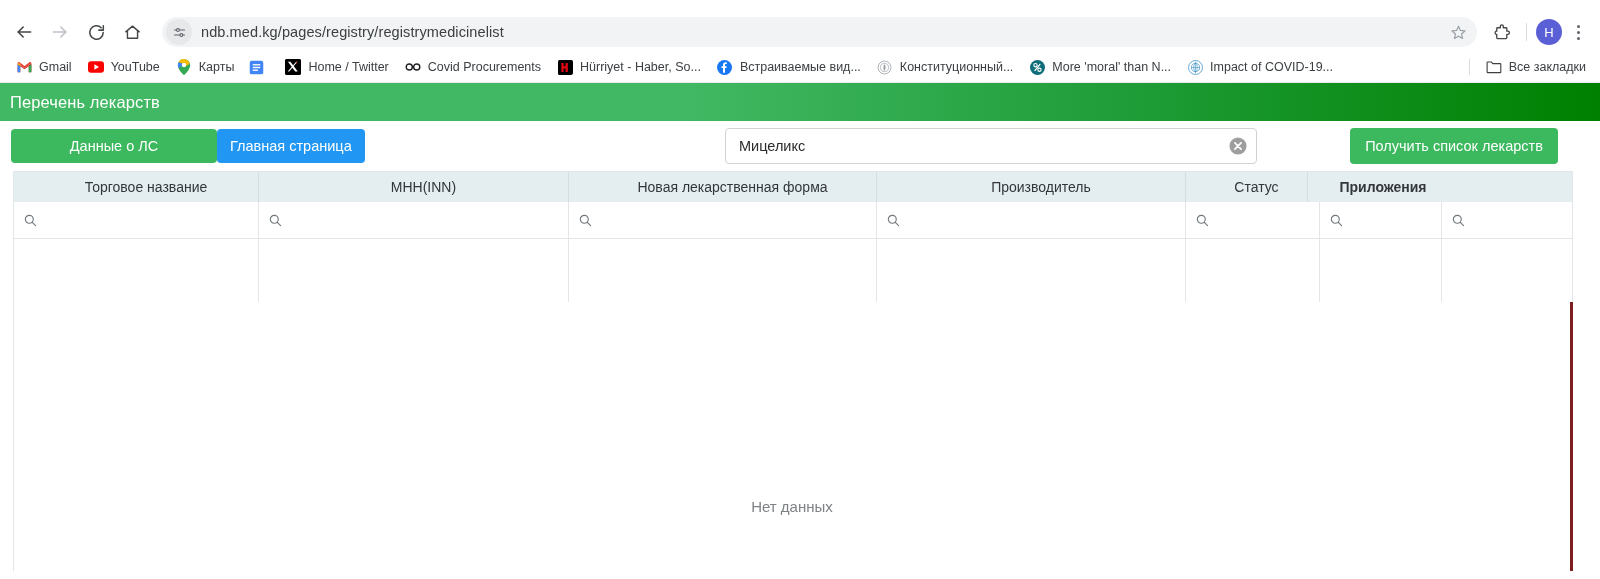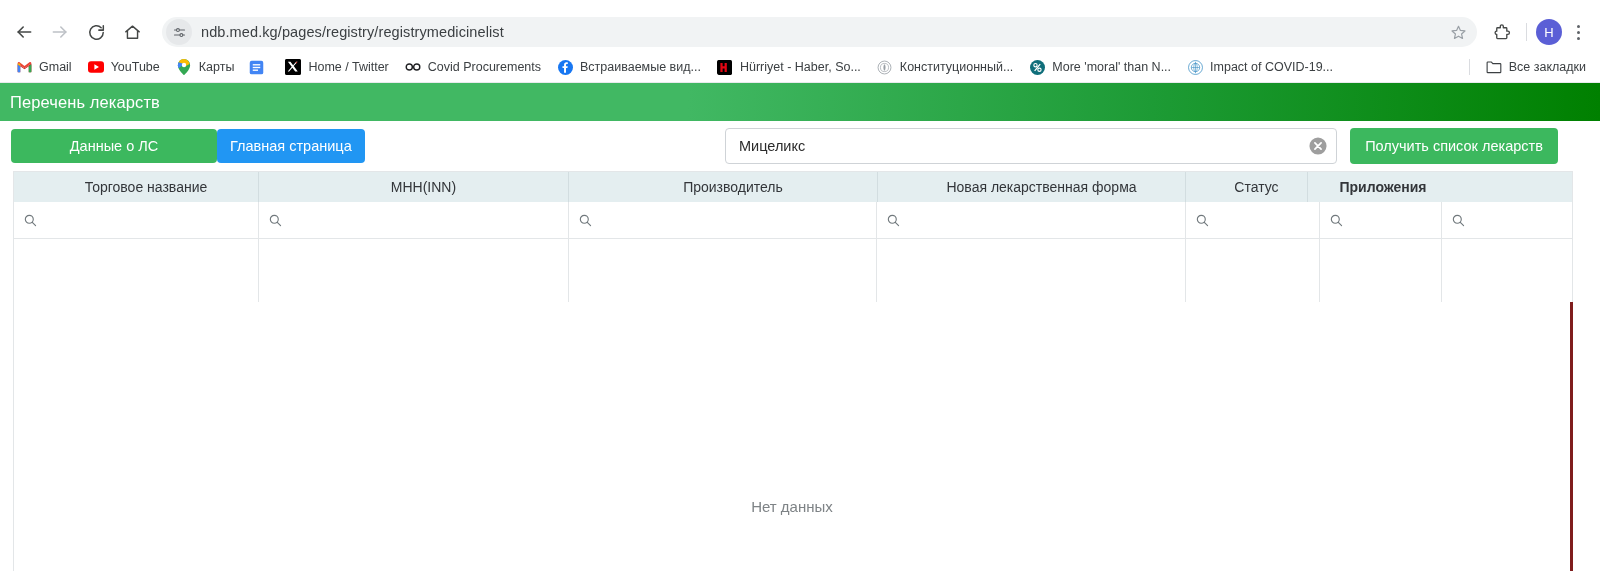--- a/index.html
+++ b/index.html
@@ -198,21 +198,21 @@
     margin-right: 13px;
   }
   .btn-data {
     background: #3cb85e;
     height: 34px;
     width: 206px;
   }
   .search-wrap {
     position: absolute;
     left: 725px;
-    width: 612px;
+    width: 532px;
     height: 36px;
     background: #fff;
     border: 1px solid #cfd3d7;
     border-radius: 4px;
     display: flex;
     align-items: center;
     padding: 0 8px 0 11px;
   }
   .search-input {
     flex: 1 1 auto;
@@ -454,35 +454,35 @@
             <circle cx="6.4" cy="7" r="4.6"></circle>
             <circle cx="17.6" cy="7" r="4.6"></circle>
           </svg>
       </span>
       <span class="bm-label">Covid Procurements</span>
     </div>
 
     <div class="bm">
       <span class="bm-ico">
         <svg width="15" height="15" viewBox="0 0 20 20">
+            <rect width="20" height="20" rx="2" fill="#000"></rect>
+            <path d="M4.5 4h3v4.4h2.6V4h3v12h-3v-4.6H7.5V16h-3z" fill="#e30613"></path>
+          </svg>
+      </span>
+      <span class="bm-label">Hürriyet - Haber, So...</span>
+    </div>
+
+    <div class="bm">
+      <span class="bm-ico">
+        <svg width="15" height="15" viewBox="0 0 20 20">
             <circle cx="10" cy="10" r="10" fill="#1877f2"></circle>
             <path d="M12.6 10.6l.36-2.4h-2.3V6.65c0-.66.32-1.3 1.35-1.3h1.05V3.3s-.95-.16-1.86-.16c-1.9 0-3.14 1.15-3.14 3.23V8.2H6v2.4h2.05V17h2.6v-6.4z" fill="#fff"></path>
           </svg>
       </span>
       <span class="bm-label">Встраиваемые вид...</span>
-    </div>
-
-    <div class="bm">
-      <span class="bm-ico">
-        <svg width="15" height="15" viewBox="0 0 20 20">
-            <rect width="20" height="20" rx="2" fill="#000"></rect>
-            <path d="M4.5 4h3v4.4h2.6V4h3v12h-3v-4.6H7.5V16h-3z" fill="#e30613"></path>
-          </svg>
-      </span>
-      <span class="bm-label">Hürriyet - Haber, So...</span>
     </div>
 
     <div class="bm">
       <span class="bm-ico">
         <svg width="15" height="15" viewBox="0 0 20 20">
             <circle cx="10" cy="10" r="8.6" fill="#fff" stroke="#9aa0a6" stroke-width="1.1"></circle>
             <circle cx="10" cy="10" r="5.4" fill="none" stroke="#9aa0a6" stroke-width="0.9"></circle>
             <path d="M10 5.6c1.9 1.6 1.9 7.2 0 8.8-1.9-1.6-1.9-7.2 0-8.8z" fill="#9aa0a6"></path>
           </svg>
       </span>
@@ -549,22 +549,22 @@
       </span>
     </div>
 
     <button class="btn btn-get">Получить список лекарств</button>
   </div>
 
   <div class="grid">
     <div class="grid-head-row" id="head-row">
         <div class="grid-head-cell" style="width: 245px;">Торговое название</div>
         <div class="grid-head-cell" style="width: 310px;">МНН(INN)</div>
+        <div class="grid-head-cell" style="width: 308px;">Новая лекарственная форма</div>
         <div class="grid-head-cell" style="width: 309px;">Производитель</div>
-        <div class="grid-head-cell" style="width: 308px;">Новая лекарственная форма</div>
         <div class="grid-head-cell" style="width: 122px;">Статус</div>
         <div class="grid-head-cell" style="width: 130px;">Приложения</div>
       </div>
     <div class="grid-filter-row" id="filter-row">
         <div class="grid-filter-cell" style="width: 245px;">
           <span class="filter-search-icon"><svg width="15" height="15" viewBox="0 0 20 20" fill="none" stroke="#70787c" stroke-width="1.5" stroke-linecap="round">
               <circle cx="8.4" cy="8.4" r="5.3"></circle>
               <line x1="12.4" y1="12.4" x2="16.8" y2="16.8"></line>
             </svg></span>
           <input class="filter-input" type="text" style="">

